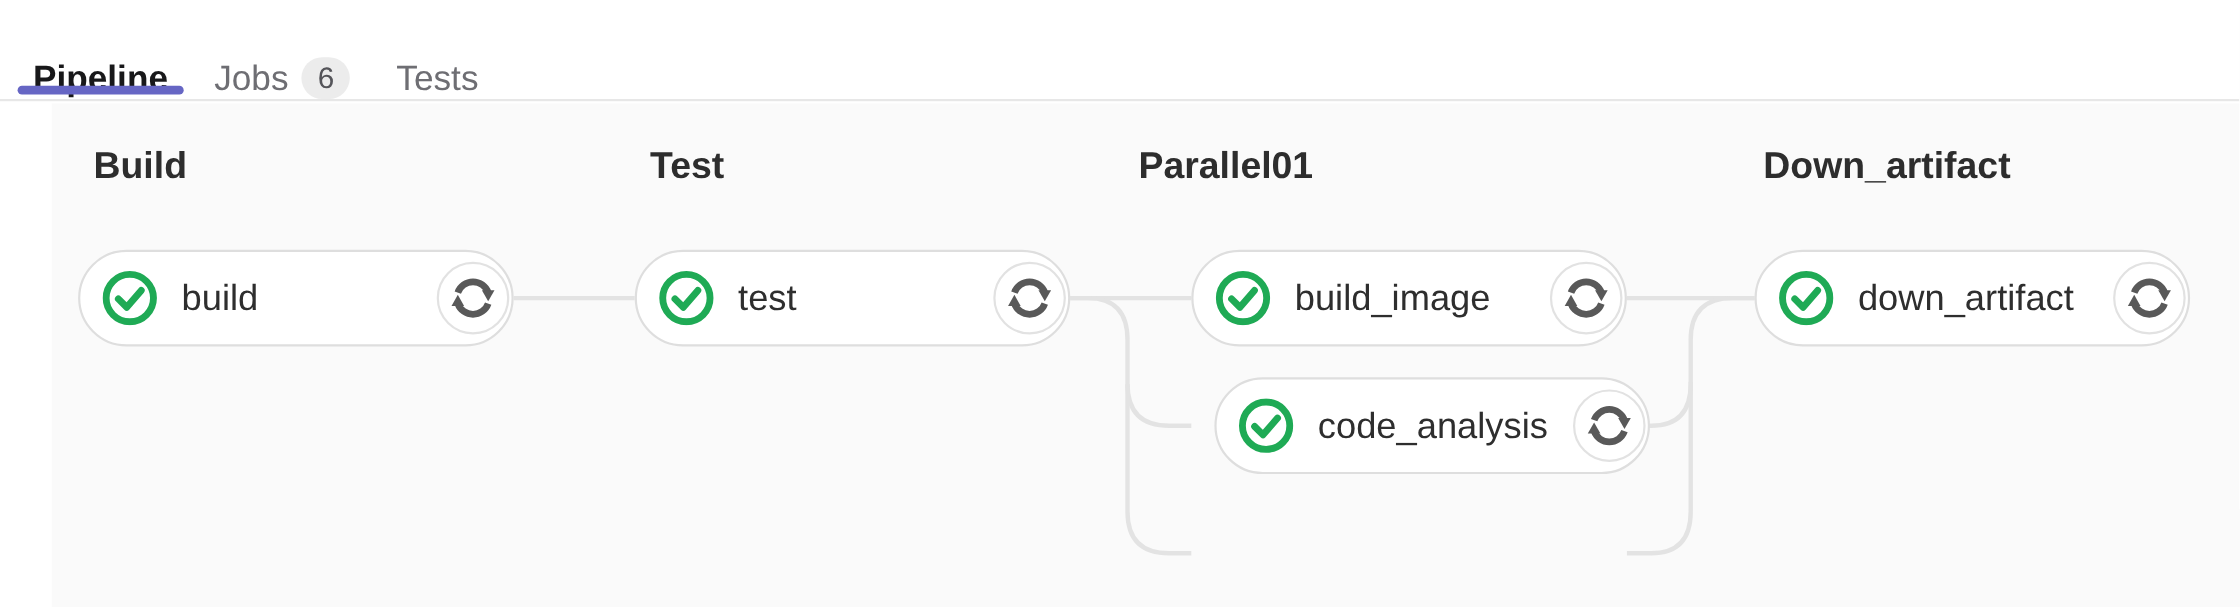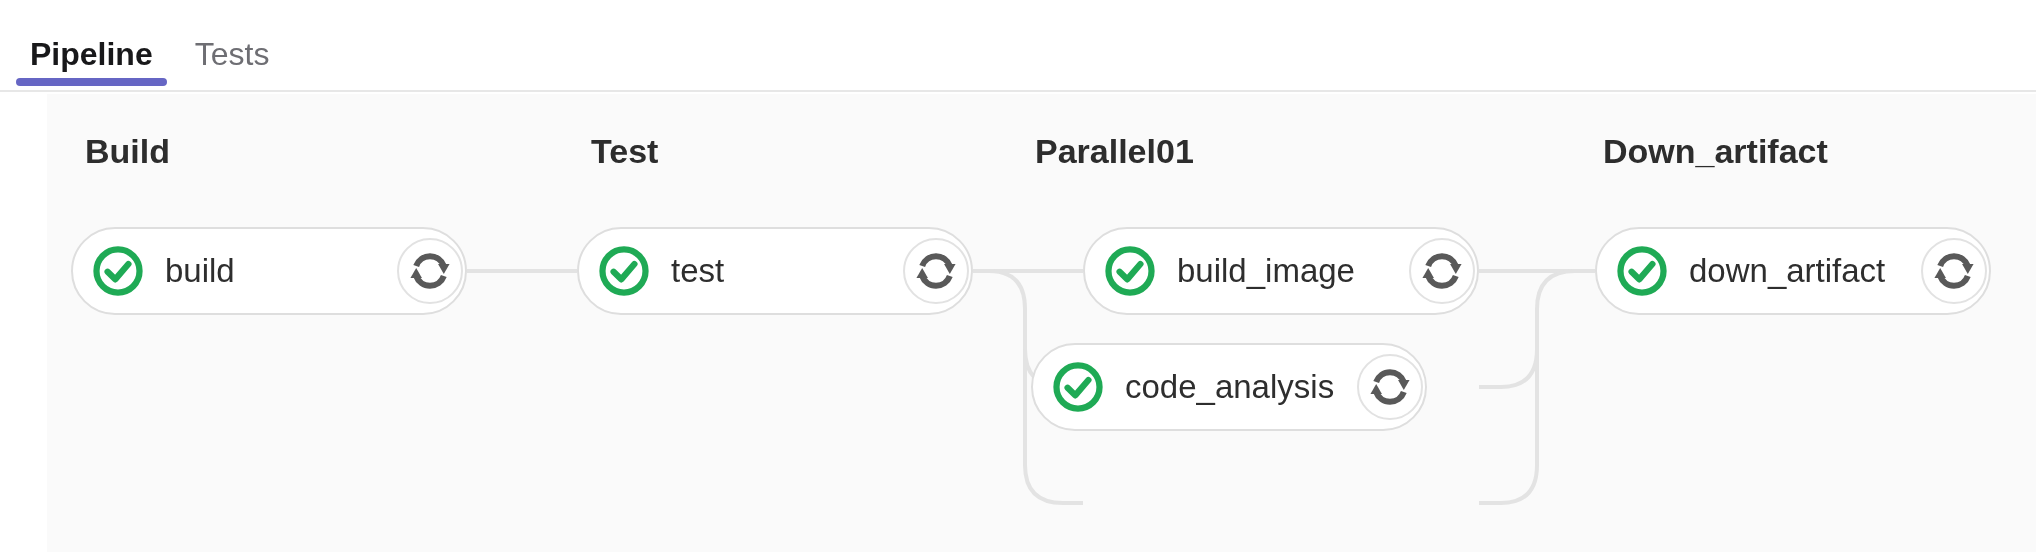--- a/index.html
+++ b/index.html
@@ -22,21 +22,21 @@
   body{font-family:"Liberation Sans","DejaVu Sans",sans-serif;}
   .app{position:relative;width:2036px;height:552px;overflow:hidden;background:var(--white);}
 
   
   .tabs{
     position:relative;display:flex;align-items:stretch;gap:14px;
     height:92px;padding:0 4px 0 16px;background:var(--white);
     border-bottom:2px solid var(--tabBorder);
   }
   .tab{
-    position:relative;display:flex;align-items:center;
+    position:relative;display:flex;align-items:flex-end;
     padding:18px 14px 0 14px;font-size:32px;color:var(--textMuted);
     cursor:pointer;white-space:nowrap;
   }
   .tab.active{color:#18181a;font-weight:bold;}
   .tab.active::after{
     content:"";position:absolute;left:0;right:0;bottom:4px;height:8px;
     background:var(--accent);border-radius:4px;
   }
   .badge{
     display:inline-block;margin-left:12px;margin-top:-2px;
@@ -82,20 +82,24 @@
 </head>
 <body>
 
 <div class="app">
 
   <nav class="tabs">
     <div class="tab active">
       <span>Pipeline</span>
     </div>
     <div class="tab">
+      <span>Jobs</span>
+      <span class="badge">6</span>
+    </div>
+    <div class="tab">
       <span>Tests</span>
     </div>
   </nav>
 
   <div class="graph">
 
     <svg class="connectors" width="2036" height="460">
       <path d="M420,177 H530"></path>
       <path d="M926,177 H1036"></path>
       <path d="M926,177 H942 Q978,177 978,215 V371 Q978,409 1016,409 H1036"></path>
@@ -151,21 +155,21 @@
       <button class="retry">
         <svg class="retry-svg" viewBox="0 0 36 36">
           <path d="M6.7 13.9 A12 12 0 0 1 29.3 13.9"></path>
             <polygon points="24.6,12.2 34,12.2 29.3,20.4"></polygon>
           <path d="M29.3 22.1 A12 12 0 0 1 6.7 22.1"></path>
             <polygon points="2,23.8 11.4,23.8 6.7,15.6"></polygon>
         </svg>
       </button>
     </div>
 
-    <div class="job" style="left:984px;top:249px">
+    <div class="job" style="left:1057px;top:249px">
       <svg class="status-icon" viewBox="0 0 36 36">
         <circle cx="18" cy="18" r="15.5"></circle>
           <path class="tick" d="M10.5,18.5 L16,24 L25.5,13"></path>
       </svg>
       <span class="job-name">code_analysis</span>
       <button class="retry">
         <svg class="retry-svg" viewBox="0 0 36 36">
           <path d="M6.7 13.9 A12 12 0 0 1 29.3 13.9"></path>
             <polygon points="24.6,12.2 34,12.2 29.3,20.4"></polygon>
           <path d="M29.3 22.1 A12 12 0 0 1 6.7 22.1"></path>

